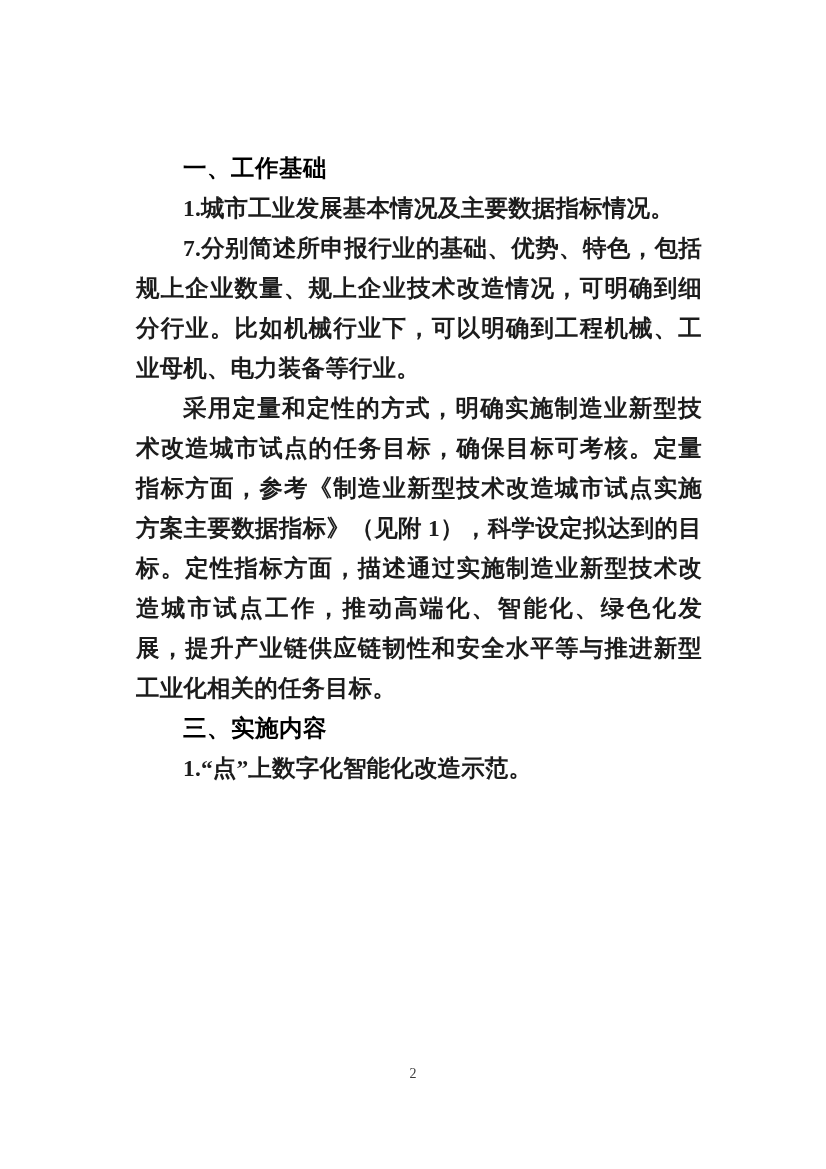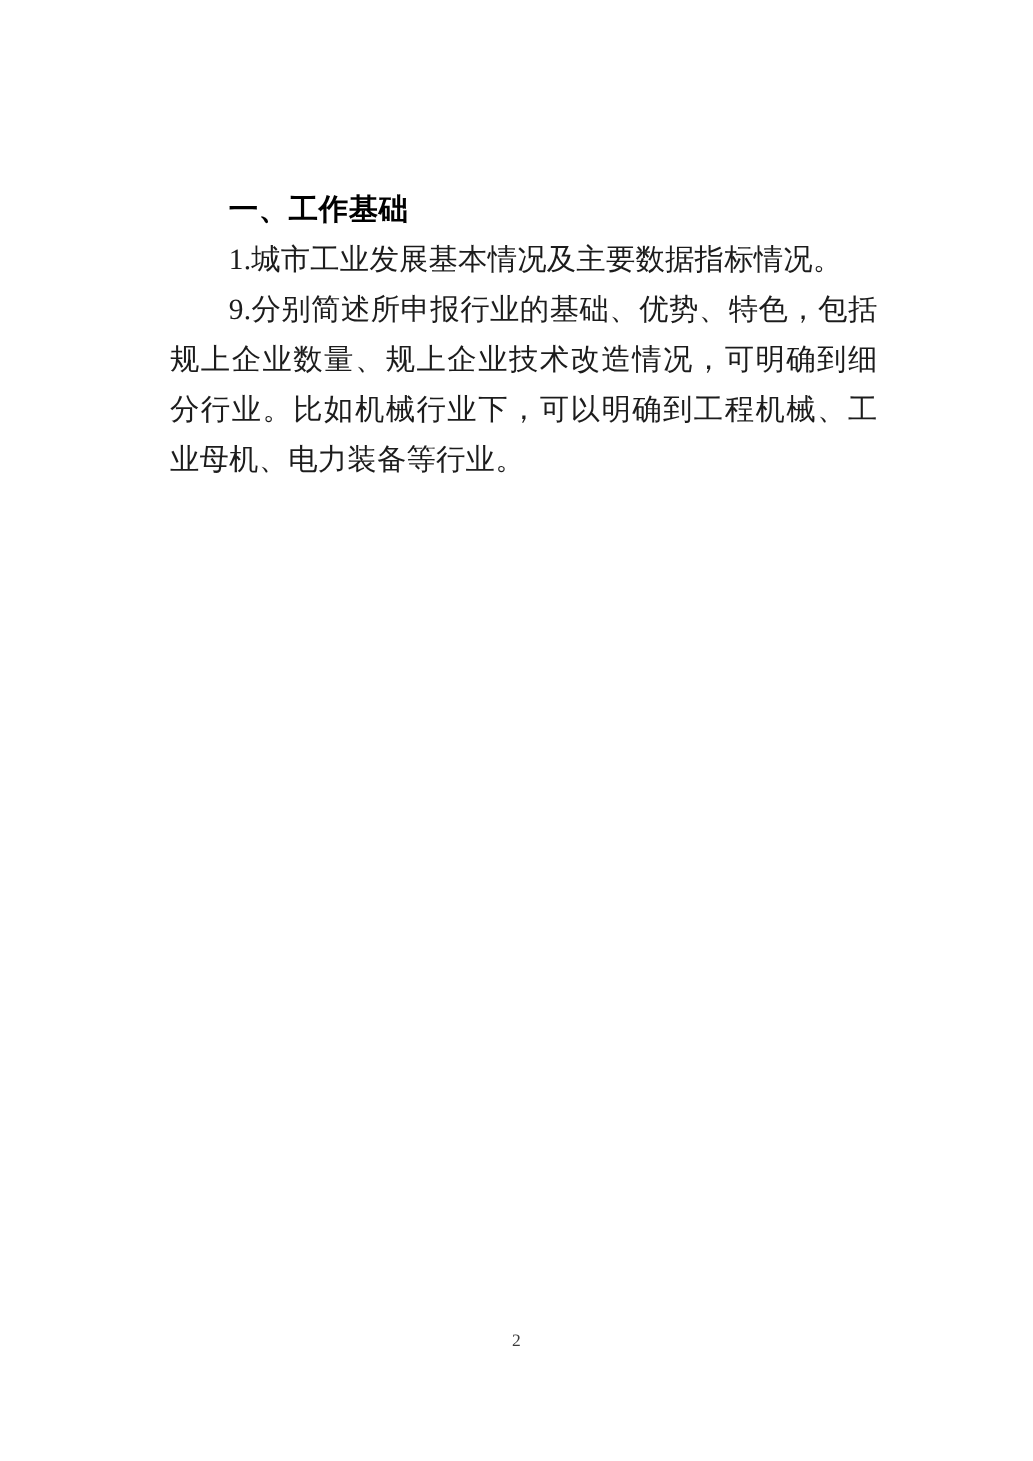--- a/index.html
+++ b/index.html
@@ -37,21 +37,21 @@
     text-indent: 2em;
     letter-spacing: 0.5px;
     margin: 0;
     color: #000000;
     white-space: pre-wrap;
   }
 
   .doc-para {
     font-size: 23.5px;
     line-height: 40px;
-    font-weight: normal;
+    font-weight: bold;
     text-indent: 2em;
     margin: 0;
     text-align: justify;
     text-justify: inter-ideograph;
     letter-spacing: 0.15px;
     color: #1c1c1c;
     white-space: pre-wrap;
   }
 
   
@@ -76,25 +76,28 @@
 
 <div class="page">
 
   <div class="content">
 
     <p class="doc-heading">一、工作基础</p>
 
     <p class="doc-para numbered">1.城市工业发展基本情况及主要数据指标情况。</p>
 
 
-    <p class="doc-para numbered">9.分别简述所申报行业的基础、优势、特色，包括规上企业数量、规上企业技术改造情况，可明确到细分行业。比如机械行业下，可以明确到工程机械、工业母机、电力装备等行业。</p>
+    <p class="doc-para numbered">7.分别简述所申报行业的基础、优势、特色，包括规上企业数量、规上企业技术改造情况，可明确到细分行业。比如机械行业下，可以明确到工程机械、工业母机、电力装备等行业。</p>
 
 
+    <p class="doc-para">采用定量和定性的方式，明确实施制造业新型技术改造城市试点的任务目标，确保目标可考核。定量指标方面，参考《制造业新型技术改造城市试点实施方案主要数据指标》（见附 1），科学设定拟达到的目标。定性指标方面，描述通过实施制造业新型技术改造城市试点工作，推动高端化、智能化、绿色化发展，提升产业链供应链韧性和安全水平等与推进新型工业化相关的任务目标。</p>
+
+    <p class="doc-heading">三、实施内容</p>
 
 
-
+    <p class="doc-para numbered">1.“点”上数字化智能化改造示范。</p>
 
 
   </div>
 
   <div class="page-number">2</div>
 
 </div>
 
 </body></html>

